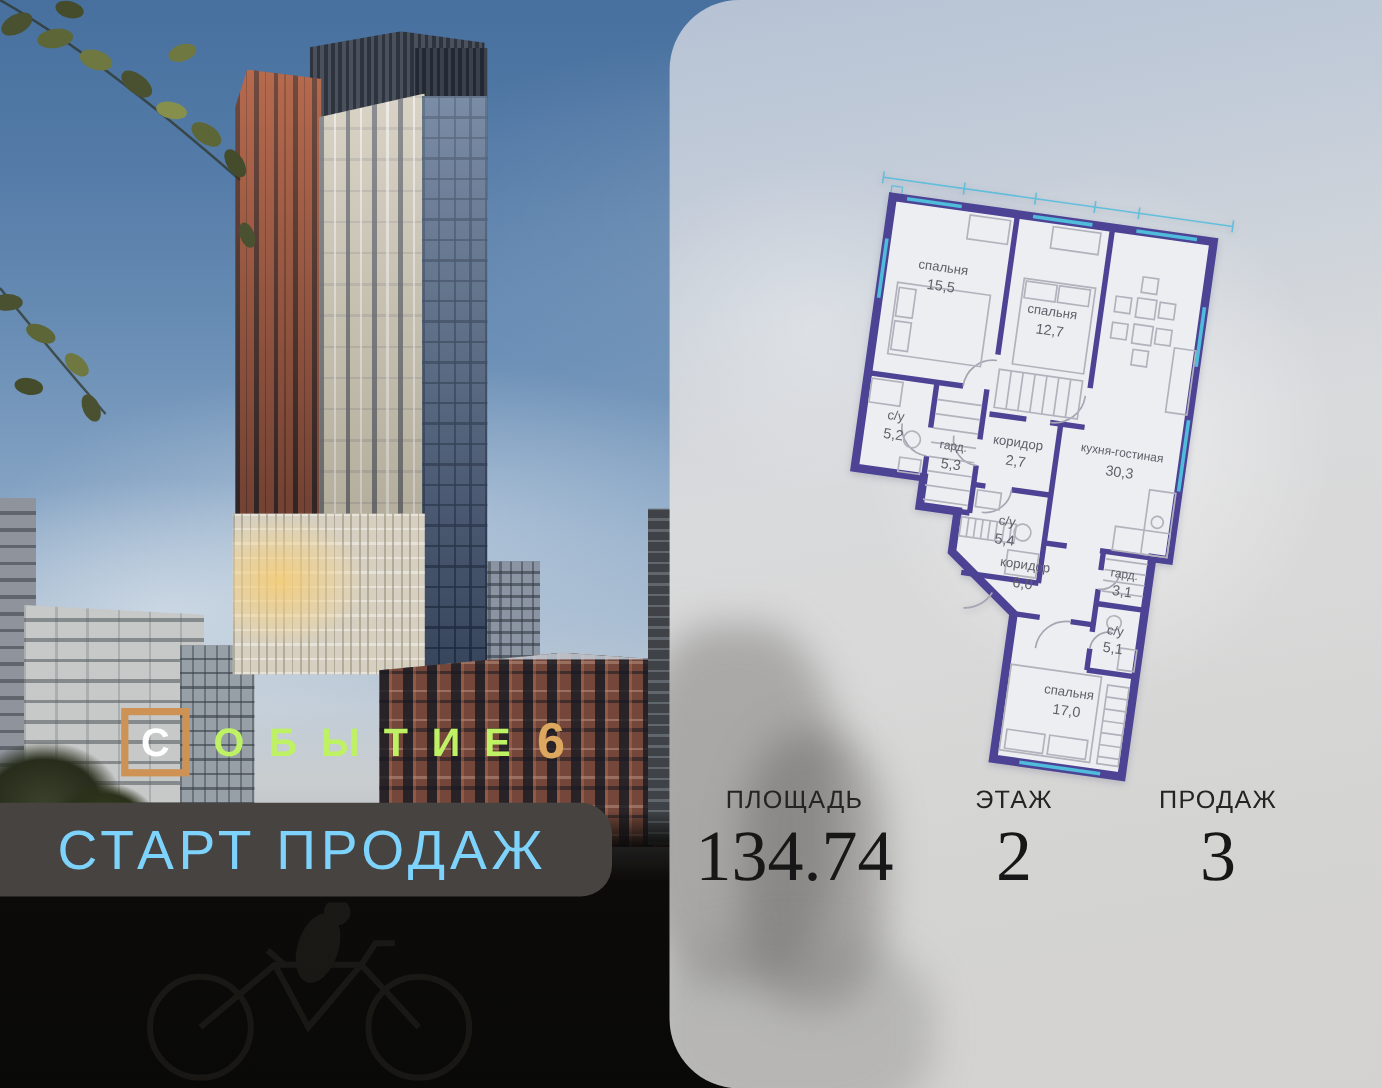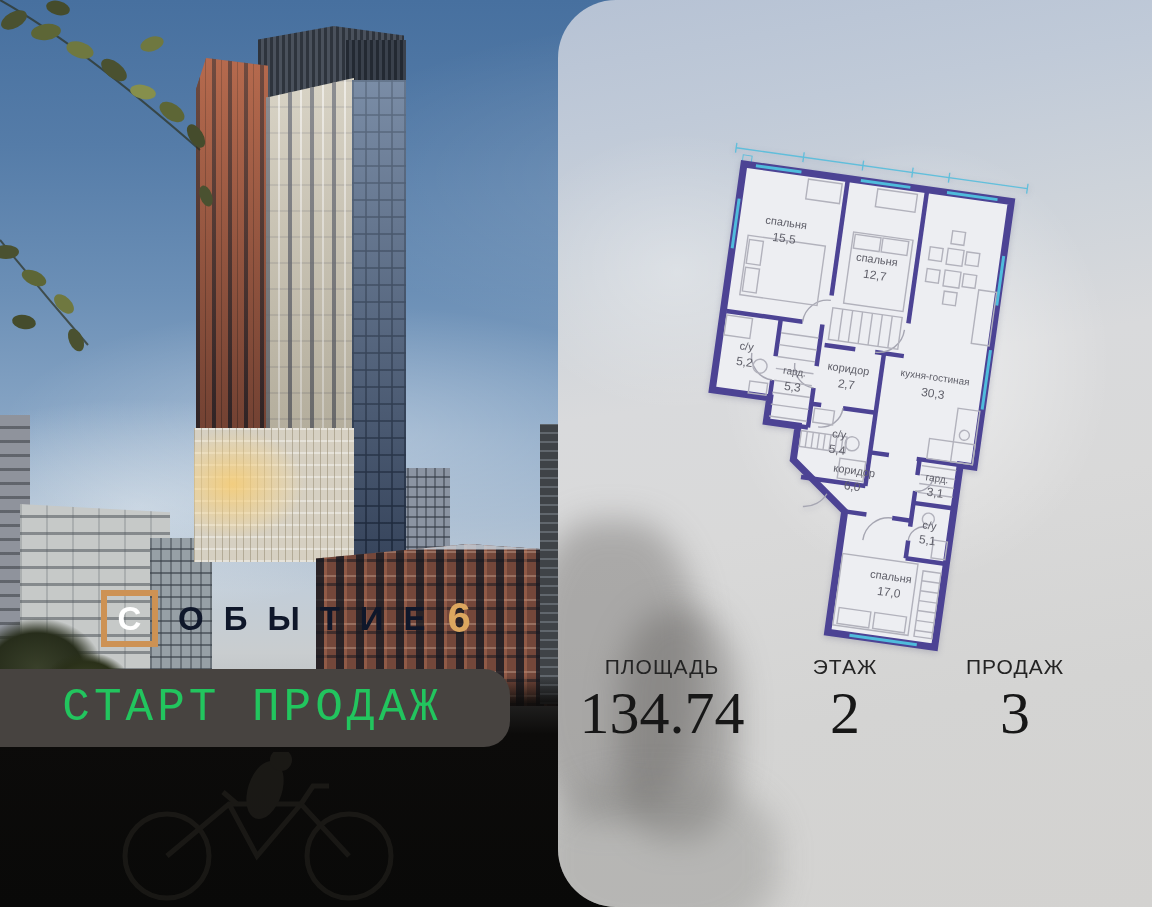--- a/index.html
+++ b/index.html
@@ -78,27 +78,27 @@
   .leaves-svg{position:absolute;left:0;top:0;}
   .bike-svg{position:absolute;left:105px;top:752px;opacity:.32;}
 
   .foreground{position:absolute;left:0;top:676px;width:1152px;height:231px;
     background:linear-gradient(180deg,rgba(12,11,10,0) 0,rgba(12,11,10,.88) 26px,#0c0b0a 58px,#090908 100%);}
 
   
   .logo{position:absolute;left:101px;top:588px;height:60px;display:flex;align-items:center;z-index:5;}
   .logo-square{width:57px;height:57px;border:6px solid #cd9254;display:flex;align-items:center;justify-content:center;flex:0 0 auto;}
   .logo-letter{font-size:33px;font-weight:800;color:#ffffff;line-height:1;}
-  .logo-rest{font-size:33px;font-weight:800;color:#0f172a;letter-spacing:20px;margin-left:20px;line-height:1;white-space:nowrap;}
+  .logo-rest{font-size:33px;font-weight:800;color:#bef264;letter-spacing:20px;margin-left:20px;line-height:1;white-space:nowrap;}
   .logo-num{font-size:42px;font-weight:800;color:#dca75f;margin-left:2px;line-height:1;}
 
   
   .banner{position:absolute;left:-26px;top:669px;width:536px;height:78px;background:#474340;
     border-radius:26px;display:flex;align-items:center;justify-content:center;z-index:6;}
-  .banner span{font-family:Liberation Mono, monospace;font-size:46px;color:#22c55e;
+  .banner span{font-family:Liberation Sans, sans-serif;font-size:46px;color:#7dd3fc;
     letter-spacing:4px;white-space:nowrap;padding-left:20px;}
 
   
   .card{position:absolute;left:558px;top:0;width:594px;height:907px;
     border-radius:58px 0 0 58px;overflow:hidden;z-index:10;
     background:linear-gradient(170deg,#b6c2d4 0%,#c0cad8 14%,#cdd3da 28%,#d9dadc 42%,#d9d9d9 56%,#d4d4d3 76%,#d3d2d0 100%);}
   .card .shine{position:absolute;inset:0;background:
     radial-gradient(46% 34% at 60% 40%, rgba(255,255,255,.55), transparent 72%),
     radial-gradient(40% 22% at 20% 30%, rgba(255,255,255,.30), transparent 70%);}
   .blob{position:absolute;filter:blur(16px);border-radius:40%;}

